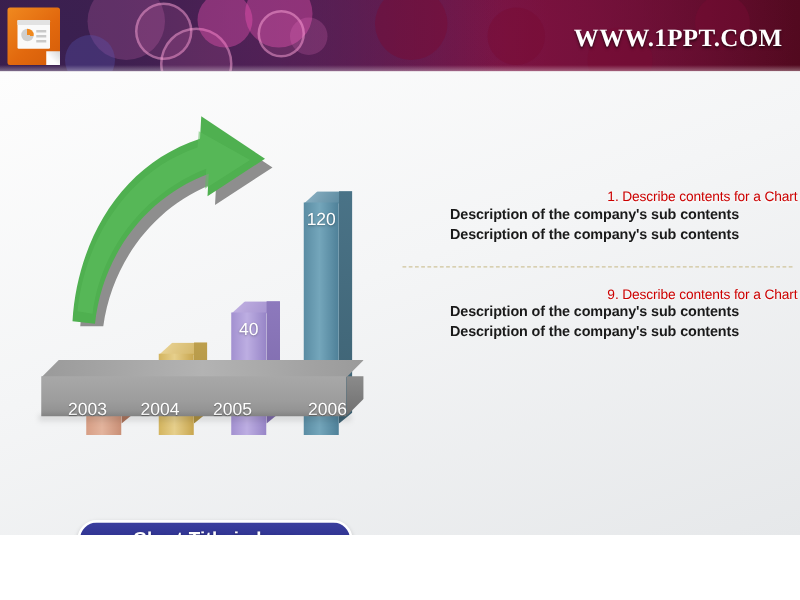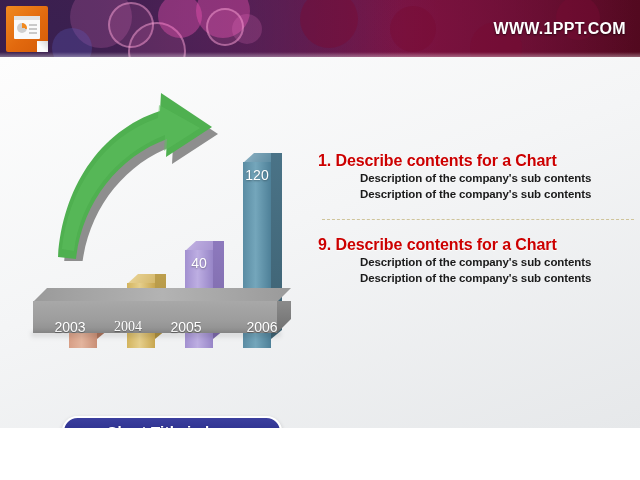--- a/index.html
+++ b/index.html
@@ -26,22 +26,23 @@
   .bk-soft { background:rgba(255,130,210,0.18); }
   .bk-blue { background:rgba(90,90,190,0.30); }
   .bk-dark { background:rgba(120,10,50,0.45); }
 
   #header-shine {
     position:absolute; left:0; bottom:0; width:640px; height:5px;
     background:linear-gradient(to bottom, rgba(255,255,255,0) 0%, rgba(255,255,255,0.35) 100%);
   }
   #site-url {
     position:absolute; right:14px; top:20px;
-    color:#ffffff; font-size:16px; font-weight:bold; letter-spacing:0.3px;
+    color:#ffffff; font-size:20px; font-weight:bold; letter-spacing:0.3px;
     text-shadow:0 1px 2px rgba(0,0,0,0.6);
+    font-family:Liberation Serif, serif;
   }
 
   
   #logo {
     position:absolute; left:6px; top:6px; width:42px; height:46px;
   }
   #logo-doc {
     position:absolute; left:0; top:0; width:42px; height:46px;
     background:linear-gradient(135deg, #f0891f 0%, #e2690e 55%, #d45c08 100%);
     border-radius:2px;
@@ -121,22 +122,23 @@
     display:flex; align-items:center; justify-content:center;
   }
   #chart-title-text {
     color:#ffffff; font-size:15px; font-weight:bold; letter-spacing:0.2px;
     text-shadow:0 1px 2px rgba(0,0,0,0.45);
   }
 
   
   #text-panel { position:absolute; left:318px; top:95px; width:320px; height:230px; }
   .blk-title {
-    color:#cc0000; font-size:16px; font-weight:bold; letter-spacing:-0.1px;
+    color:#cc0000; font-size:11px; font-weight:normal; letter-spacing:-0.1px;
     text-shadow:0 1px 1px rgba(255,255,255,0.9);
+    text-align:right;
   }
   .blk-sub {
     color:#1a1a1a; font-size:11.5px; font-weight:bold; margin-left:26px;
     line-height:16px; letter-spacing:-0.1px;padding-left:16px;
   }
   #divider {
     margin:17px 4px 16px 4px; height:0;
     border-top:1px dashed #cfc49a;
   }
   #block-1 { margin-top:0; }
@@ -219,21 +221,21 @@
       <div class="bar-top" style="background:linear-gradient(120deg,#8fb4c6,#4e7f96); clip-path:polygon(11px 0, 39px 0, 28px 10px, 0 10px);"></div>
       <div class="bar-side" style="height:186px; background:linear-gradient(to bottom,#4a7387,#3e6273); clip-path:polygon(0 0, 11px -9px, 11px 177px, 0 186px);"></div>
       <div class="bar-front" style="height:186px; background:linear-gradient(to right,#5a8ca3,#74a6bb 45%,#4e8098);"></div>
       <div class="bar-value" style="top:14px;">120</div>
     </div>
 
     <div id="platform">
       <div id="platform-top"></div>
       <div id="platform-front">
         <div class="year-label" style="left:8px;">2003</div>
-        <div class="year-label" style="left:66px;font-family:Liberation Serif, serif;">2004</div>
+        <div class="year-label" style="left:66px;">2004</div>
         <div class="year-label" style="left:124px;">2005</div>
         <div class="year-label" style="left:200px;">2006</div>
       </div>
       <div id="platform-right"></div>
       <div id="platform-shadow"></div>
     </div>
 
     <div id="chart-title-pill">
       <span id="chart-title-text">Chart Title in here</span>
     </div>

